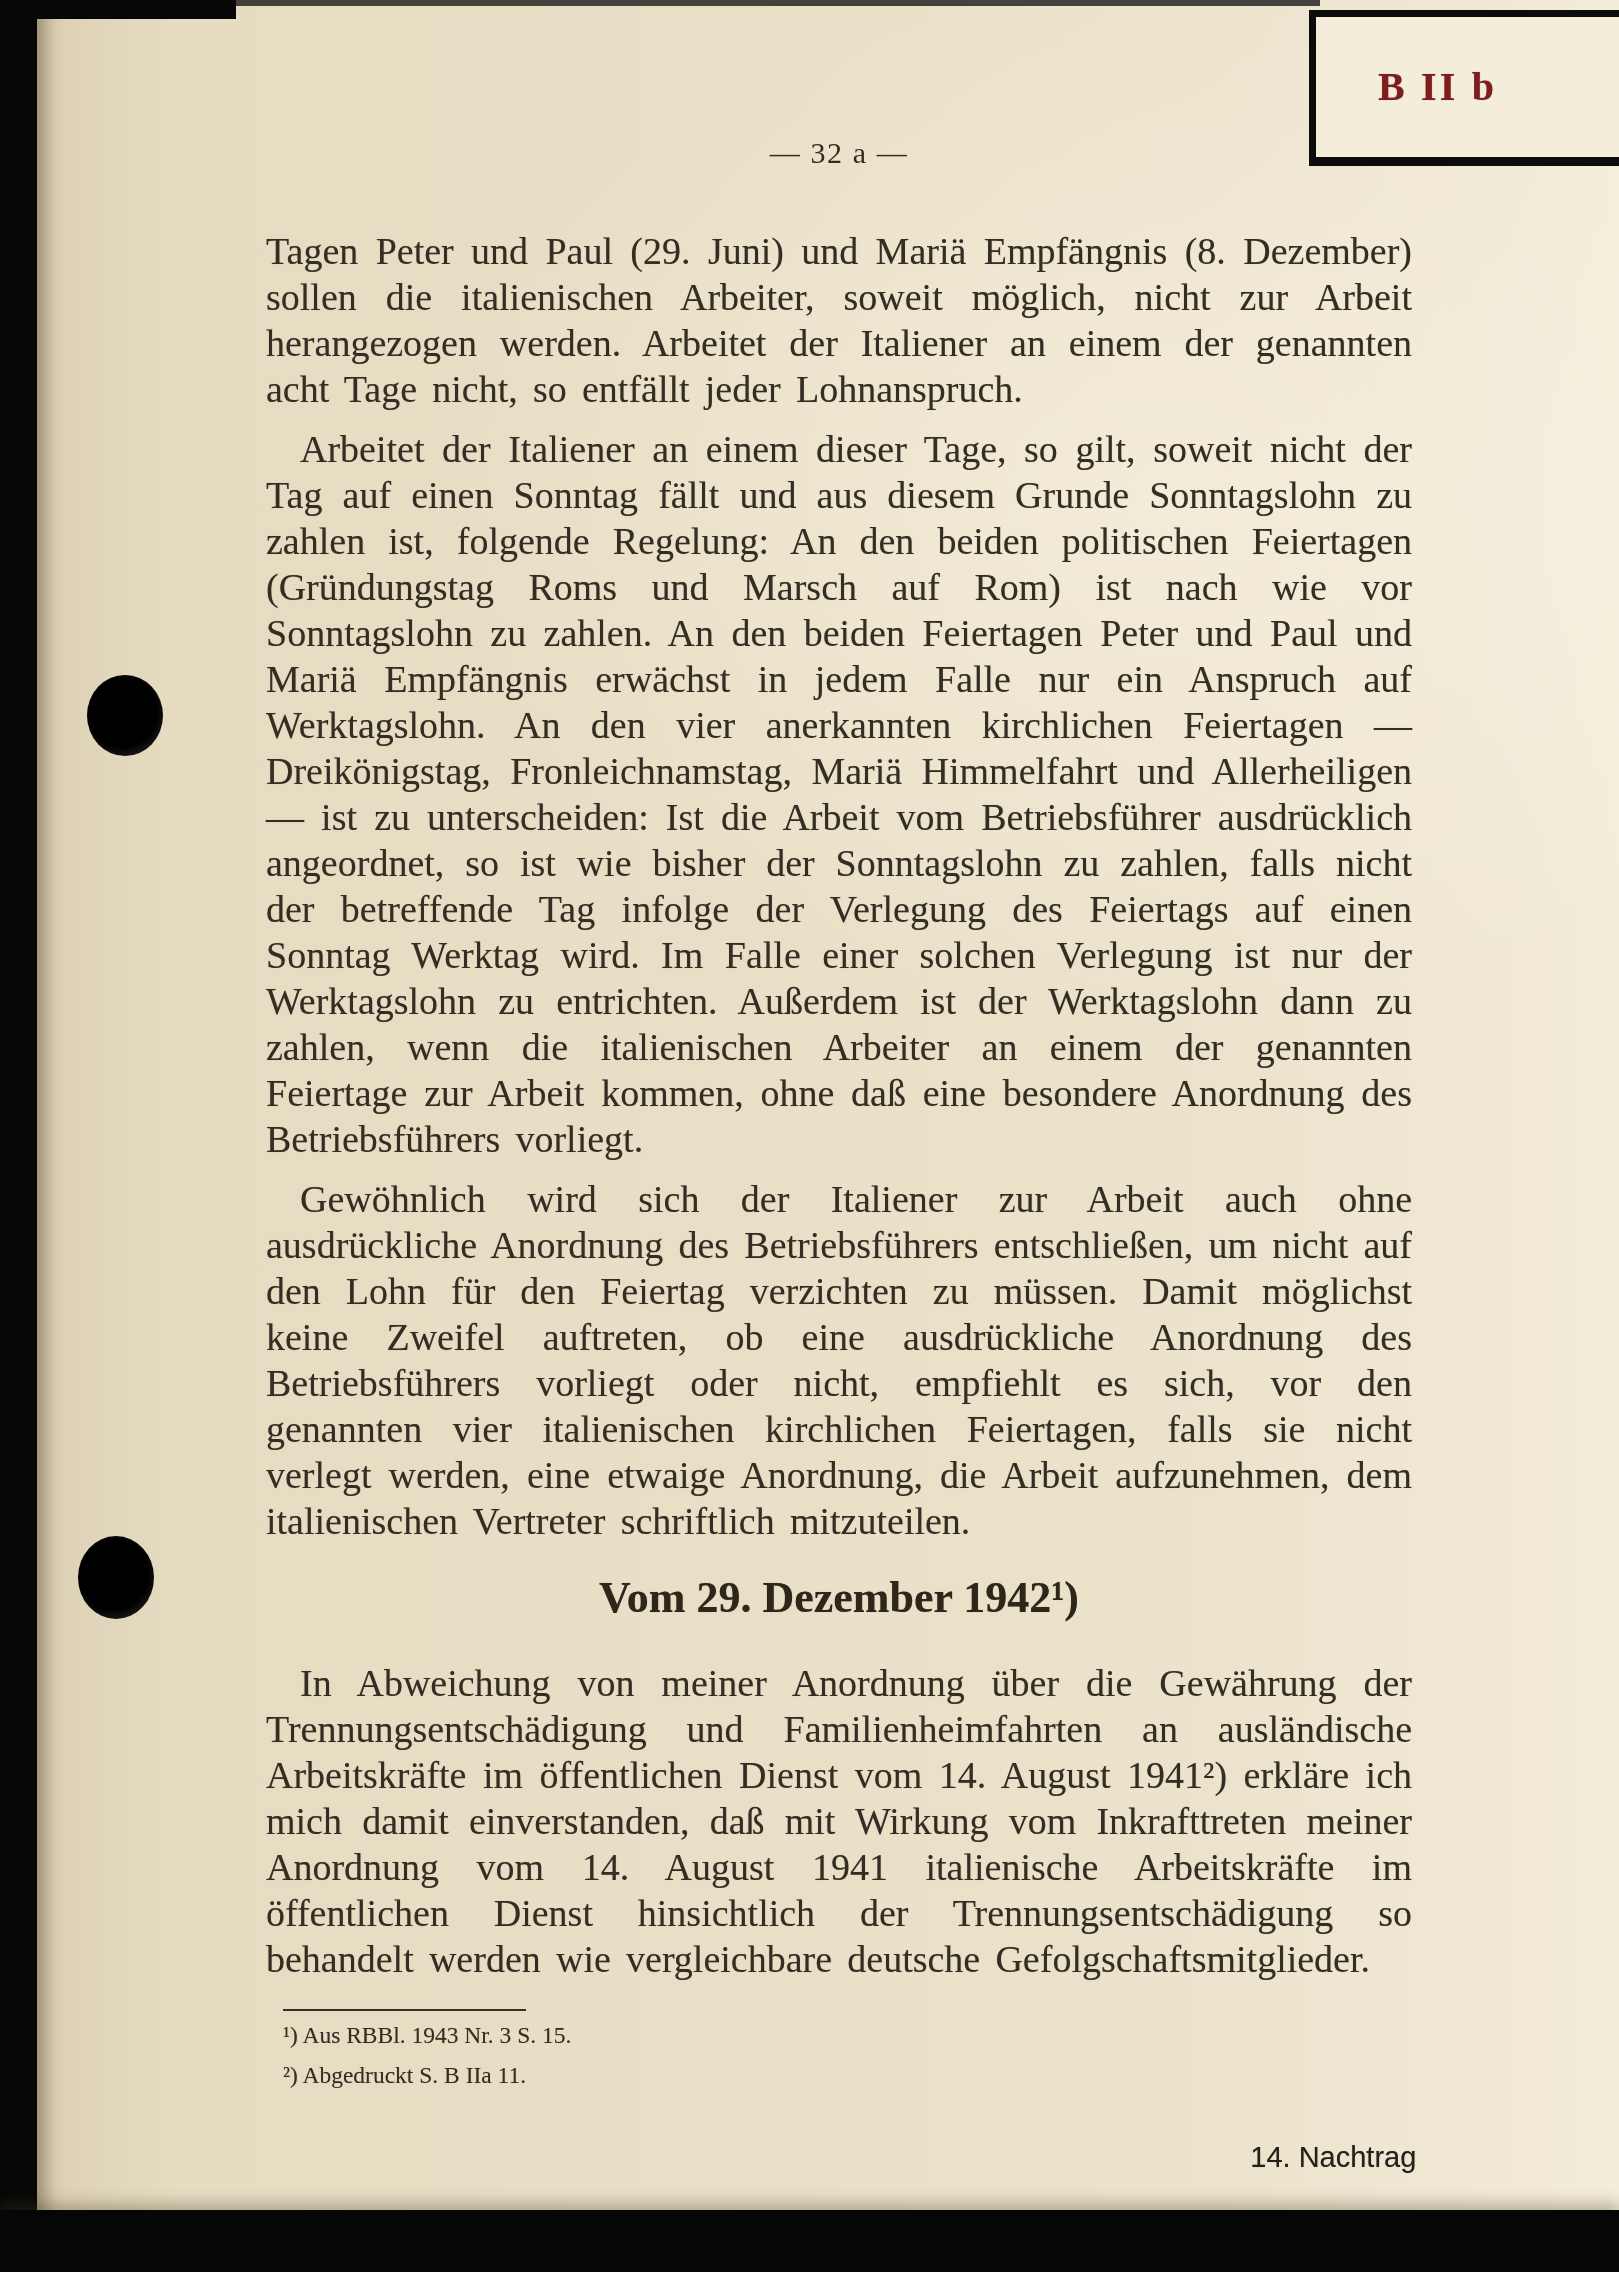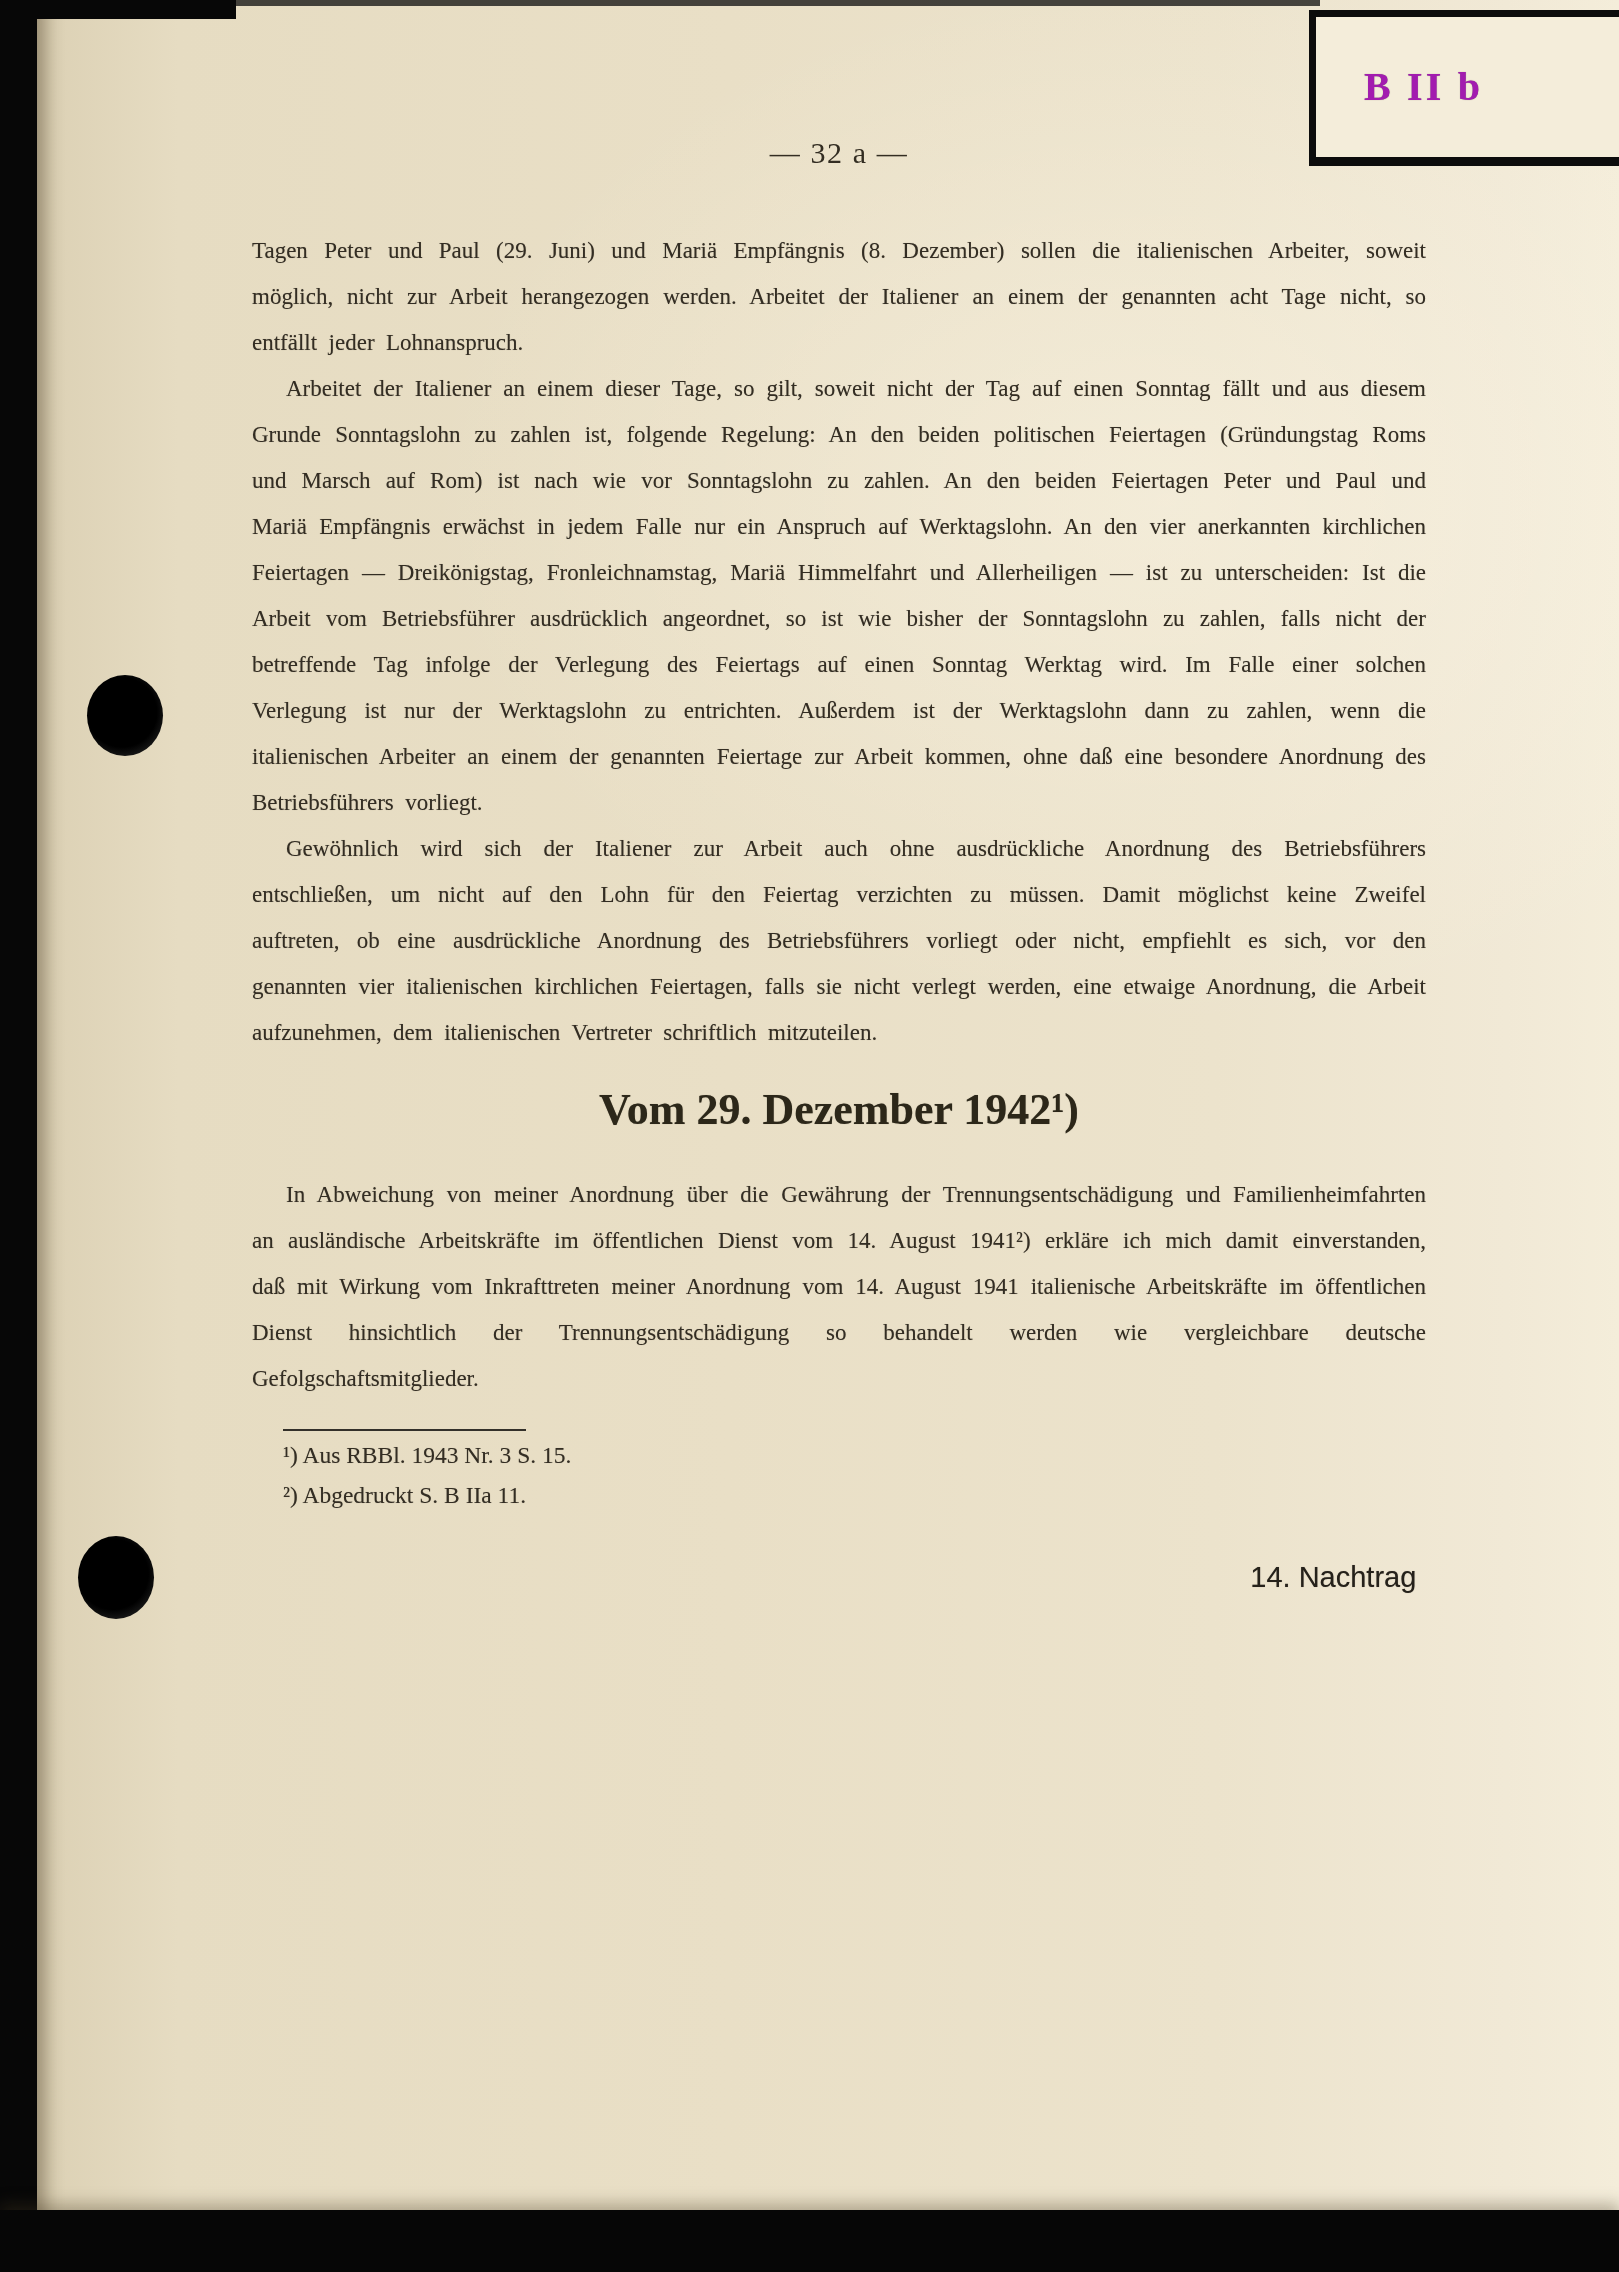--- a/index.html
+++ b/index.html
@@ -57,40 +57,40 @@
   .corner-box {
     position: absolute; top: 9.7px; left: 1309px; width: 311px; height: 156px;
     background: #f4edda;
     border-top: 7.3px solid #0c0c0c;
     border-left: 7.3px solid #0c0c0c;
     border-bottom: 9px solid #0c0c0c;
     display: flex; align-items: center;
   }
   .corner-box .corner-label {
     font-weight: bold; font-size: 40px; letter-spacing: 3.2px;
-    margin-left: 48px; color: #a21caf;
+    margin-left: 62px; color: #7f1d1d;
     text-shadow: 0 0 0.8px rgba(29,26,20,0.5);
   }
 
   
   .content {
     position: absolute; left: 252px; top: 0; width: 1174px;
   }
 
   .page-number {
     margin-top: 136px;
     text-align: center;
     font-size: 30px;
     letter-spacing: 1.6px;
     color: #332d22;
   }
 
   .body-par {
-    margin: 0;
-    font-size: 23px;
+    margin: 14px;
+    font-size: 38px;
     line-height: 46px;
     text-align: justify;
     word-spacing: 5.7px;
     color: #332d23;
     text-shadow: 0 0 0.8px rgba(51,45,35,0.35);
   }
   .first-par { margin-top: 58px; }
   .indent { text-indent: 34px; }
 
   .decree-title {

